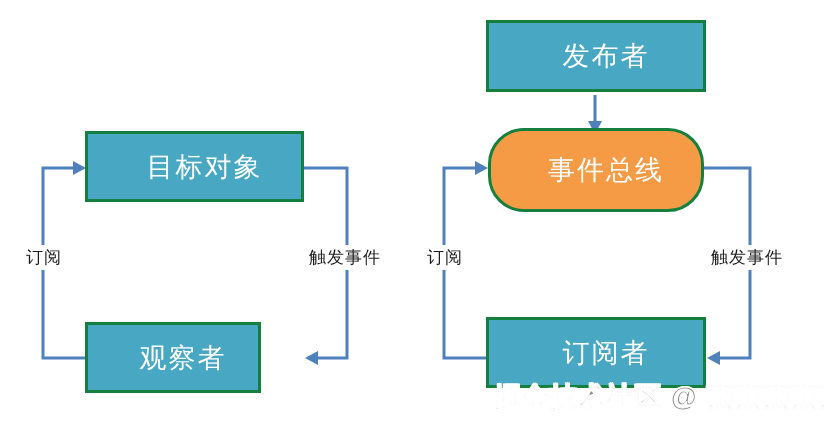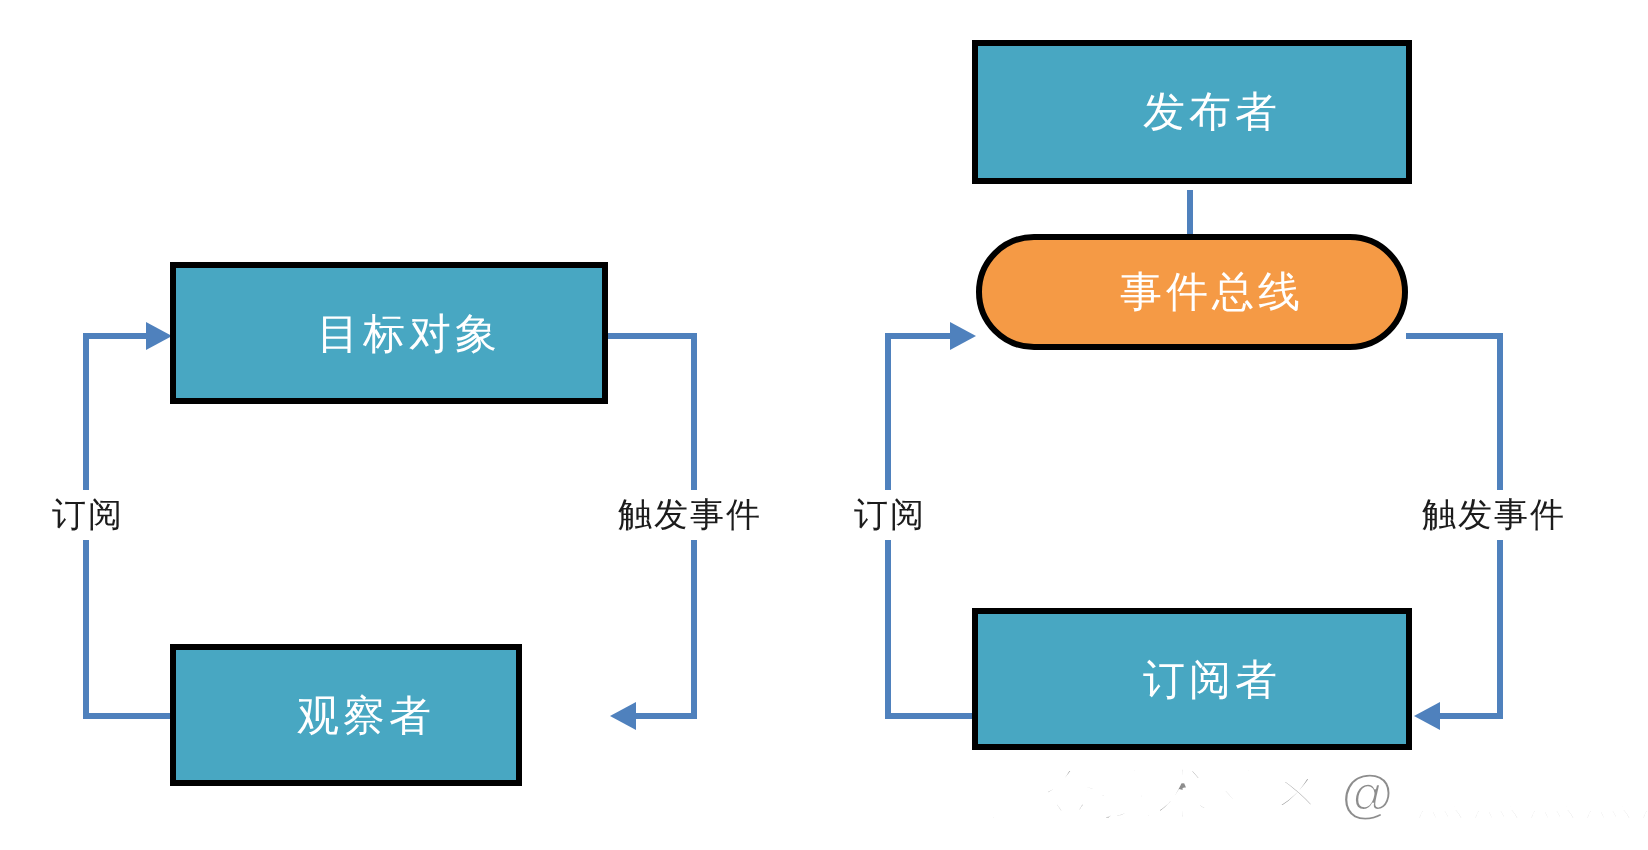--- a/index.html
+++ b/index.html
@@ -10,37 +10,37 @@
     position:relative;
     overflow:hidden;
   }
   .stage{position:absolute;left:0;top:0;width:824px;height:425px;}
   svg.wires{position:absolute;left:0;top:0;width:824px;height:425px;pointer-events:none;}
 
   .node{
     position:absolute;
     display:flex;align-items:center;justify-content:center;
     background:#48a7c2;
-    border:3px solid #000000;
+    border:3px solid #15803d;
     box-sizing:border-box;
     color:#ffffff;
-    font-size:21px;
+    font-size:27px;
     letter-spacing:2px;
     font-weight:400;
     padding-left:20px;
   }
   .node.pill{
     background:#f59a45;
     border-radius:36px;
   }
   #node-target   {left:85px;  top:131px; width:219px; height:71px;align-items:center;}
   #node-observer {left:85px;  top:322px; width:176px; height:71px;}
   #node-publisher{left:486px; top:20px;  width:220px; height:72px;}
-  #node-eventbus {left:488px; top:117px; width:216px; height:58px;}
-  #node-subscriber{left:486px;top:304px; width:220px; height:71px;}
+  #node-eventbus {left:488px; top:128px; width:216px; height:84px;}
+  #node-subscriber{left:486px;top:317px; width:220px; height:71px;}
 
   .edge-label{
     position:absolute;
     transform:translateX(-50%);
     background:#ffffff;
     padding:4px 2px;
     color:#1c1c1c;
     font-size:17px;
     letter-spacing:1px;
     white-space:nowrap;

